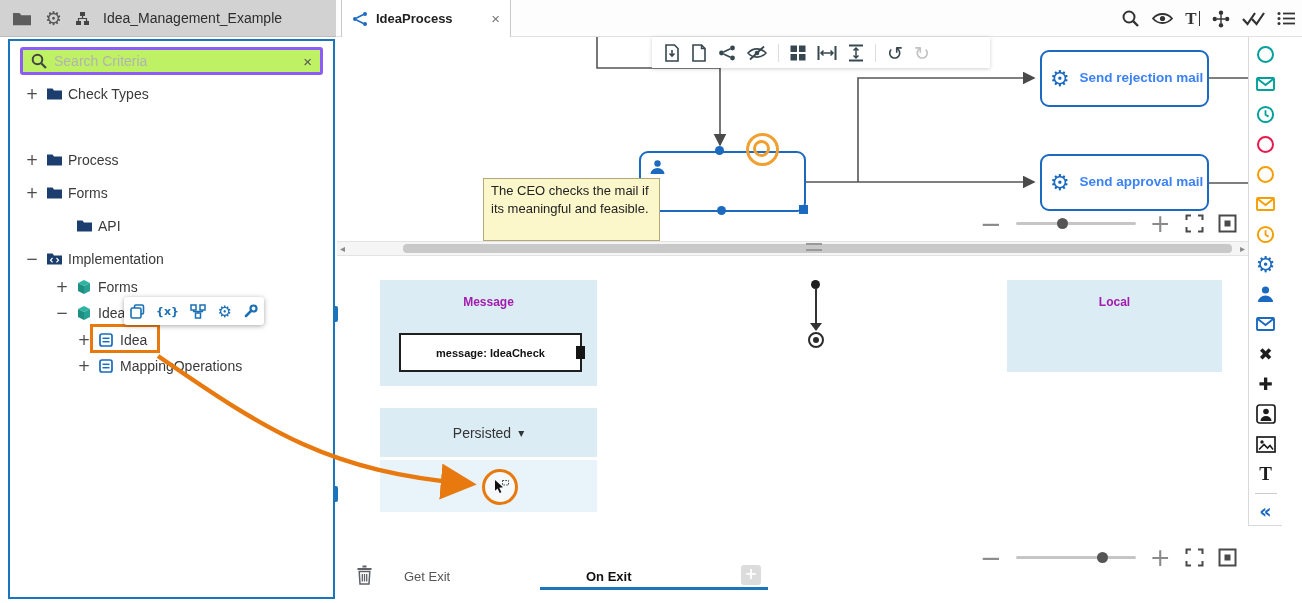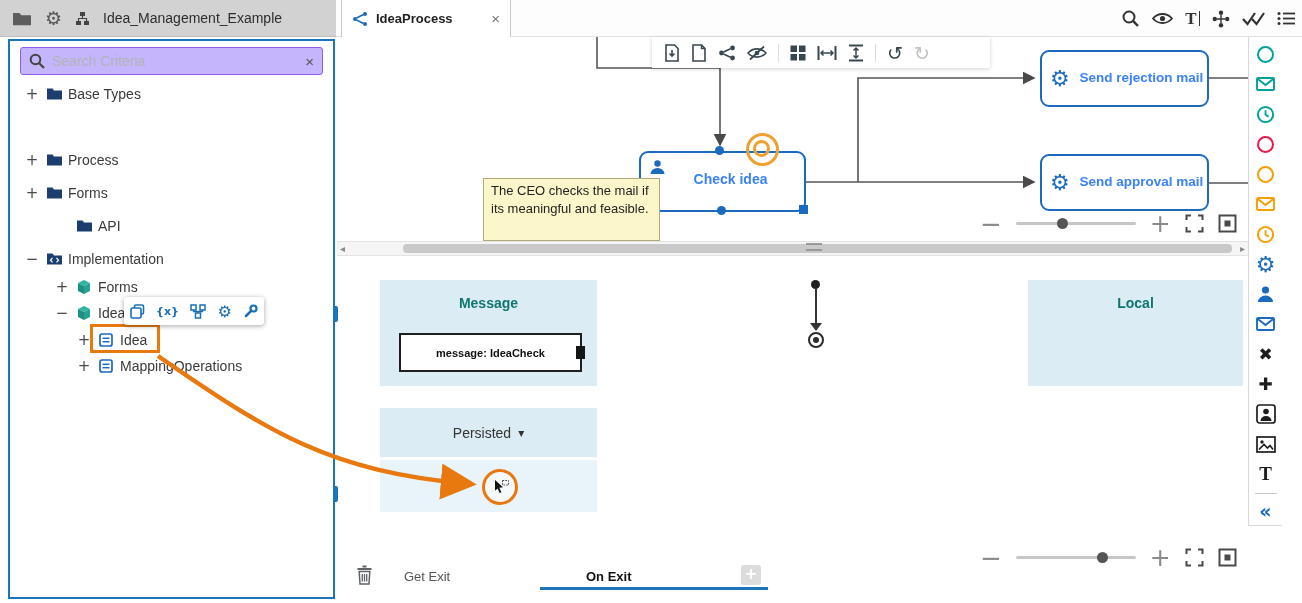--- a/index.html
+++ b/index.html
@@ -11,21 +11,21 @@
 .topbar-left{left:0;top:0;width:336px;height:37px;background:#d2d2d2;border-bottom:1px solid #bcbcbc;display:flex;align-items:center;gap:13px;padding:0 12px;z-index:3}
 .tabstrip{left:336px;top:0;width:966px;height:37px;background:#fdfdfd;border-bottom:1px solid #e2e2e2;z-index:1}
 .tab{left:341px;top:0;width:170px;height:37px;background:#fff;border-left:1px solid #c9c9c9;border-right:1px solid #c9c9c9;display:flex;align-items:center;gap:8px;padding:0 10px;z-index:2}
 .tab-label{font-weight:bold;font-size:13px;color:#222;flex:1}
 .tab-close{color:#777;font-size:15px;cursor:pointer}
 .hdr-icons{right:6px;top:0;height:37px;display:flex;align-items:center;gap:12px;z-index:3}
 .hicon{display:flex;align-items:center;cursor:pointer}
 .proj-label{font-size:14px;color:#2d2d2d}
 
 .sidebar{left:8px;top:39px;width:327px;height:560px;border:2px solid #1b75bc;background:#fff;z-index:4}
-.searchbox{position:absolute;left:10px;top:6px;width:303px;height:28px;border:1px solid #8b5cf6;border-radius:3px;display:flex;align-items:center;padding:9px 8px;gap:7px;background:#c4b5fd}
+.searchbox{position:absolute;left:10px;top:6px;width:303px;height:28px;border:3px solid #8b5cf6;border-radius:3px;display:flex;align-items:center;padding:9px 8px;gap:7px;background:#bef264}
 .searchbox input{border:none;outline:none;flex:1;font-size:14px;font-family:inherit;color:#444;background:transparent;min-width:0}
 .searchbox input::placeholder{color:#b3b3b3}
 .search-clear{color:#555;font-size:15px;cursor:pointer}
 .trow{position:absolute;left:0;width:100%;height:26px;display:flex;align-items:center;gap:5px;font-size:14px;color:#3a3a3a;cursor:pointer}
 .texp{width:16px;text-align:center;font-size:15px;color:#4a4a4a;flex:0 0 16px}
 .ticon{width:18px;display:flex;justify-content:center;flex:0 0 18px}
 .tlabel{white-space:nowrap}
 .ctx-toolbar{position:absolute;left:114px;top:256px;width:140px;height:28px;background:#fff;border-radius:3px;box-shadow:0 1px 5px rgba(0,0,0,.35);display:flex;align-items:center;justify-content:space-around;z-index:9}
 .ctx-ic{display:flex;align-items:center;cursor:pointer}
 .hl-box{position:absolute;left:80px;top:283px;width:70px;height:29px;border:3px solid #e8790f;z-index:8;pointer-events:none}
@@ -50,21 +50,21 @@
 .zplus{font-size:25px;color:#8a8a8a;line-height:18px;cursor:pointer}
 .ztrack{width:120px;height:3px;background:#c6c6c6;position:relative;border-radius:2px;cursor:pointer}
 .zdot{position:absolute;top:-4px;width:11px;height:11px;border-radius:50%;background:#555}
 
 .hscroll{left:337px;top:241px;width:911px;height:15px;background:#f5f5f5;border-top:1px solid #e3e3e3;border-bottom:1px solid #e3e3e3;z-index:4}
 .hthumb{position:absolute;left:66px;top:2px;width:829px;height:9px;background:#c9c9c9;border-radius:4px;cursor:pointer}
 .harrow{position:absolute;top:0;font-size:10px;color:#8a8a8a;line-height:13px;cursor:pointer}
 .splitter{position:absolute;left:806px;top:243px;width:16px;height:8px;border-top:2px solid #999;border-bottom:2px solid #999;z-index:6;cursor:row-resize}
 
 .mbox{position:absolute;background:#dcecf5;z-index:2}
-.mbox-title{text-align:center;font-weight:bold;font-size:14px;color:#0f766e;margin-top:15px}
+.mbox-title{text-align:center;font-weight:bold;font-size:12px;color:#a21caf;margin-top:15px}
 .msg-val-box{position:absolute;left:399px;top:333px;width:183px;height:39px;background:#fff;border:2px solid #1f1f1f;display:flex;align-items:center;justify-content:center;font-weight:bold;font-size:11px;color:#111;z-index:3}
 .port{position:absolute;left:576px;top:346px;width:9px;height:13px;background:#151515;z-index:4}
 .dropzone{position:absolute;left:380px;top:460px;width:217px;height:52px;background:#e9f3fa;z-index:2}
 .ocircle{position:absolute;left:482px;top:469px;width:36px;height:36px;border:3px solid #e8790f;border-radius:50%;background:rgba(255,253,248,.55);display:flex;align-items:center;justify-content:center;z-index:7}
 .tabbar-label{position:absolute;font-size:13px;z-index:3;cursor:pointer}
 .tab-underline{position:absolute;left:540px;top:587px;width:228px;height:3px;background:#1b75bc;z-index:3}
 .addtab{position:absolute;left:741px;top:565px;width:20px;height:20px;background:#dcdcdc;border-radius:3px;color:#fff;font-weight:bold;font-size:15px;text-align:center;line-height:19px;z-index:3;cursor:pointer}
 
 .palette{left:1248px;top:37px;width:34px;height:489px;background:#fff;border-left:1px solid #d9d9d9;border-bottom:1px solid #d9d9d9;display:flex;flex-direction:column;align-items:center;padding-top:2px;z-index:5}
 .pal-slot{height:30px;display:flex;align-items:center;justify-content:center;width:100%;cursor:pointer}
@@ -163,21 +163,21 @@
     <span class="search-clear">×</span>
   </div>
 
   <div class="trow" style="top:40px;padding-left:14px">
     <span class="texp glyph">+</span>
     <span class="ticon">
         <svg width="17" height="14">
           <path d="M1,1.5 h5.5 l1.5,2 H16 v9 H1 z" fill="#1c3e6e"></path>
         </svg>
       </span>
-    <span class="tlabel">Base Types</span>
+    <span class="tlabel">Check Types</span>
   </div>
   <div class="trow" style="top:106px;padding-left:14px">
     <span class="texp glyph">+</span>
     <span class="ticon">
         <svg width="17" height="14">
           <path d="M1,1.5 h5.5 l1.5,2 H16 v9 H1 z" fill="#1c3e6e"></path>
         </svg>
       </span>
     <span class="tlabel">Process</span>
   </div>
@@ -356,21 +356,20 @@
 
 <div class="note">The CEO checks the mail if its meaningful and feasible.</div>
 
 <div class="abs node" style="left:639px;top:151px;width:167px;height:61px">
   <span class="abs" style="left:8px;top:6px;display:flex">
       <svg width="17" height="16">
         <circle cx="8.5" cy="4.5" r="3.2" fill="#1b6ac0"></circle>
         <path d="M1.5,15 a7,6 0 0 1 14,0 z" fill="#1b6ac0"></path>
       </svg>
     </span>
-  <div class="node-label" style="text-align:center;padding-top:18px;padding-left:16px">Check idea</div>
 </div>
 <div class="abs handle dot" style="left:715px;top:146px"></div>
 <div class="abs handle dot" style="left:717px;top:206px"></div>
 <div class="abs handle sq" style="left:799px;top:205px"></div>
 <div class="rings">
     <div></div>
   </div>
 
 <div class="abs node mailnode" style="left:1040px;top:50px;width:169px;height:57px">
   <span class="glyph" style="font-size:22px;color:#1b6ac0">⚙</span>
@@ -407,21 +406,21 @@
   <span class="harrow glyph" style="right:3px">▸</span>
 </div>
 <div class="splitter"></div>
 
 <div class="mbox" style="left:380px;top:280px;width:217px;height:106px">
   <div class="mbox-title">Message</div>
 </div>
 <div class="msg-val-box">message: IdeaCheck</div>
 <div class="port"></div>
 
-<div class="mbox" style="left:1028px;top:280px;width:215px;height:106px">
+<div class="mbox" style="left:1007px;top:280px;width:215px;height:92px">
   <div class="mbox-title">Local</div>
 </div>
 
 <div class="mbox" style="left:380px;top:408px;width:217px;height:49px;display:flex;align-items:center;justify-content:center;gap:7px">
   <span style="font-weight:normal;font-size:14px;color:#333">Persisted</span>
   <span class="glyph" style="font-size:12px;color:#333">▾</span>
 </div>
 <div class="dropzone"></div>
 <div class="ocircle">
   <span style="display:flex">

